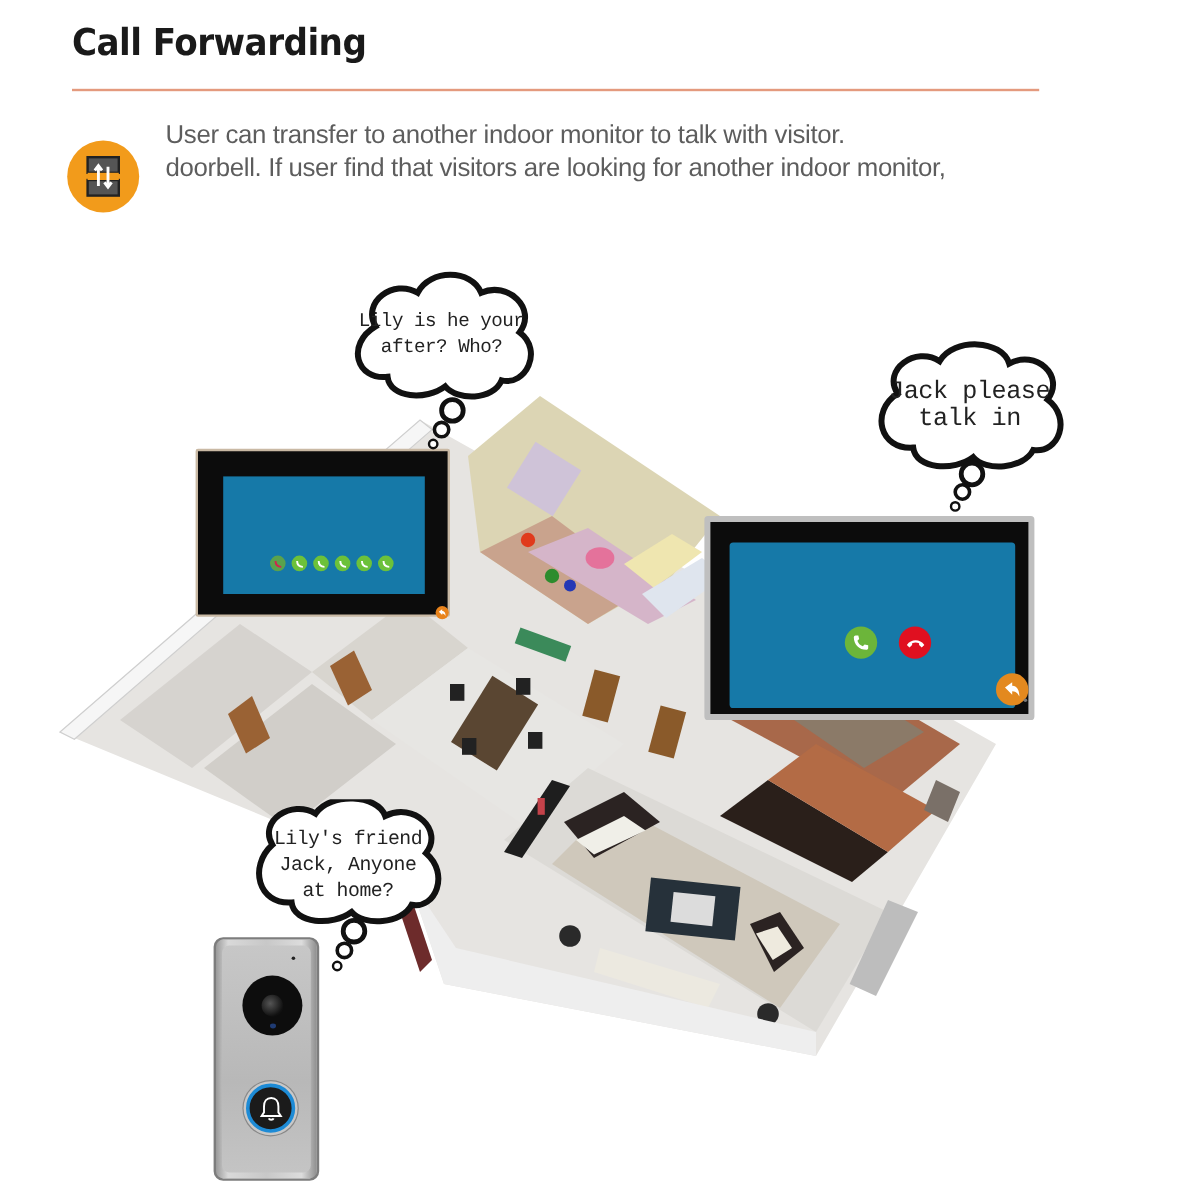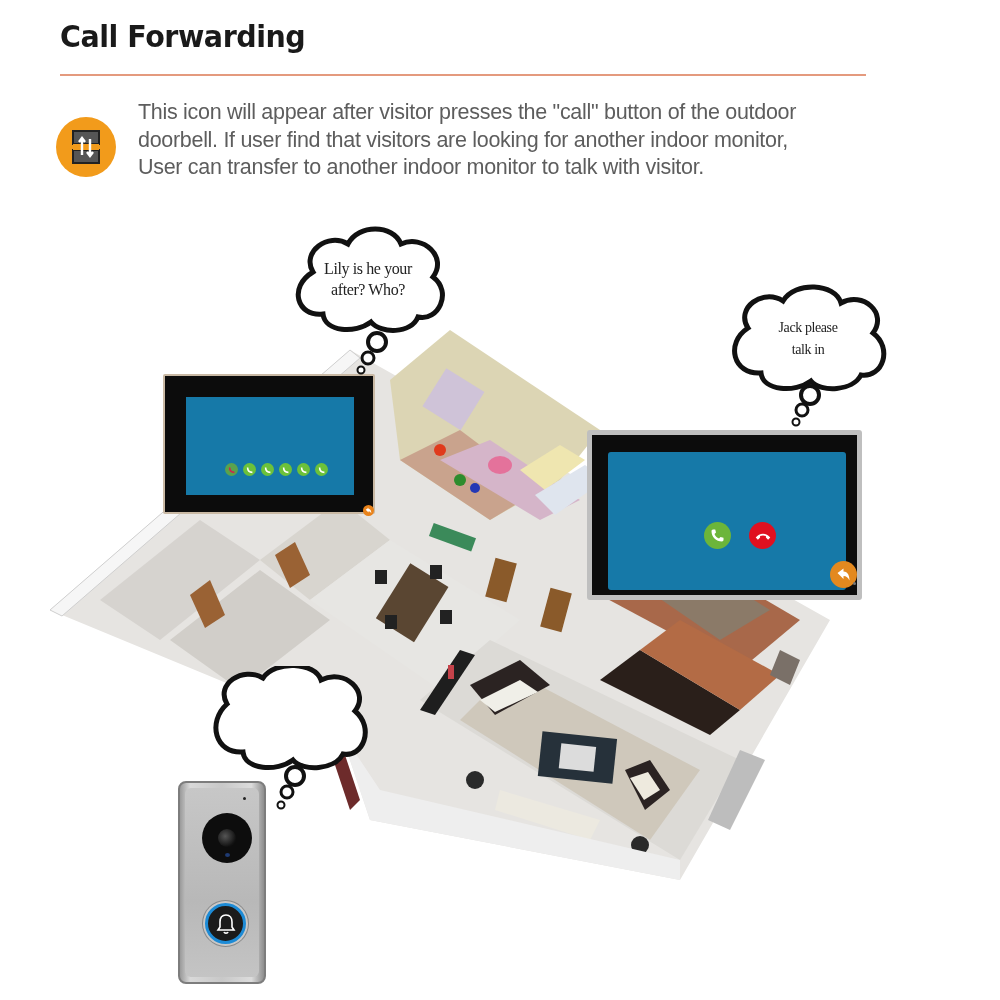--- a/index.html
+++ b/index.html
@@ -30,25 +30,25 @@
   .small-call svg{width:8px;height:8px}
   .small-back{width:11px;height:11px;background:#e9831b;left:177px;top:108px}
   .big-accept{width:27px;height:27px;background:#6cb53a;left:96px;top:70px}
   .big-reject{width:27px;height:27px;background:#e01020;left:141px;top:70px}
   .big-back{width:27px;height:27px;background:#e3891f;left:222px;top:109px}
   .led{position:absolute;width:3px;height:3px;border-radius:50%;background:#777;left:261px;top:147px}
 
   
   .cloud{position:absolute}
   .cloud svg{position:absolute;left:0;top:0}
-  .cloud .txt{position:absolute;left:0;width:100%;text-align:center;font-family:Liberation Serif, serif;color:#222;letter-spacing:-0.4px}
+  .cloud .txt{position:absolute;left:0;width:100%;text-align:center;font-family:Liberation Mono, monospace;color:#222;letter-spacing:-0.4px}
   .c1{left:283px;top:222px;width:170px;height:160px}
   .c1 .txt{top:36px;font-size:16px;line-height:21px}
   .c2{left:723px;top:283px;width:170px;height:145px}
-  .c2 .txt{top:34px;font-size:14px;line-height:22px}
+  .c2 .txt{top:34px;font-size:21px;line-height:22px}
   .c3{left:205px;top:666px;width:170px;height:150px}
   .c3 .txt{top:22px;font-size:16.5px;line-height:22px}
 
   
   .doorbell{left:178px;top:781px;width:88px;height:203px;border-radius:8px;background:linear-gradient(90deg,#9a9a9a 0%,#d9d9d9 12%,#c8c8c8 50%,#dcdcdc 85%,#8e8e8e 100%);border:2px solid #7d7d7d}
   .doorbell .plate{position:absolute;left:5px;top:5px;right:5px;bottom:5px;border-radius:6px;background:linear-gradient(180deg,#c7c7c7,#b8b8b8 60%,#c4c4c4)}
   .cam{position:absolute;left:17px;top:25px;width:50px;height:50px;border-radius:50%;background:#0d0d0d}
   .lens{position:absolute;left:16px;top:16px;width:18px;height:18px;border-radius:50%;background:radial-gradient(circle at 40% 40%,#555,#111 70%)}
   .ir{position:absolute;left:23px;top:40px;width:5px;height:4px;border-radius:50%;background:#1f3b73}
   .mic{position:absolute;right:13px;top:9px;width:3px;height:3px;border-radius:50%;background:#222}
@@ -63,23 +63,22 @@
 <div class="abs fwd-icon">
   <svg width="34" height="36" viewBox="0 0 34 36">
     <rect x="4" y="2" width="26" height="13" fill="#555" stroke="#222" stroke-width="2"></rect>
     <rect x="4" y="21" width="26" height="13" fill="#555" stroke="#222" stroke-width="2"></rect>
     <rect x="4" y="15" width="26" height="6" fill="#f29b1b"></rect>
     <path d="M13 26 L13 10 M10 13 L13 9 L16 13" stroke="#fff" stroke-width="2.4" fill="none"></path>
     <path d="M21 10 L21 26 M18 23 L21 27 L24 23" stroke="#fff" stroke-width="2.4" fill="none"></path>
   </svg>
 </div>
 <div class="abs desc">
-  <span>This icon will appear after visitor presses the "call" button of the outdoor</span>
+  <span>User can transfer to another indoor monitor to talk with visitor.</span>
   <span>doorbell.  If user find that visitors are looking for another indoor monitor,</span>
-  <span>User can transfer to another indoor monitor to talk with visitor.</span>
 </div>
 
 <div class="abs floorplan">
   <svg width="800" height="560" viewBox="0 0 800 560">
 
     <polygon points="10,290 310,30 790,300 640,560 330,500 300,410" fill="#e6e4e1"></polygon>
 
     <polygon points="10,290 310,30 320,38 22,296" fill="#f6f6f6" stroke="#cfcfcf"></polygon>
 
     <polygon points="350,60 410,10 560,110 520,160 450,200 360,140" fill="#dcd5b4"></polygon>
@@ -227,20 +226,25 @@
   </div>
 </div>
 
 <div class="cloud c3">
   <svg width="170" height="150" viewBox="0 0 170 150">
     <path d="M22 38 C10 18 38 0 58 12 C70 -6 110 -4 116 14 C140 2 165 26 150 45 C170 62 158 92 138 88 C130 104 98 106 88 94 C72 106 40 104 38 86 C10 88 2 56 22 38 Z" fill="#fff" stroke="#111" stroke-width="5"></path>
     <circle cx="90" cy="110" r="9" fill="#fff" stroke="#111" stroke-width="4"></circle>
     <circle cx="82" cy="126" r="6" fill="#fff" stroke="#111" stroke-width="3"></circle>
     <circle cx="76" cy="139" r="3.5" fill="#fff" stroke="#111" stroke-width="2"></circle>
   </svg>
+  <div class="txt">
+    <div>Lily's friend</div>
+    <div>Jack, Anyone</div>
+    <div>at home?</div>
+  </div>
 </div>
 
 <div class="abs doorbell">
   <div class="plate">
     <div class="mic"></div>
     <div class="cam">
       <div class="lens"></div>
       <div class="ir"></div>
     </div>
     <div class="bell-btn">

